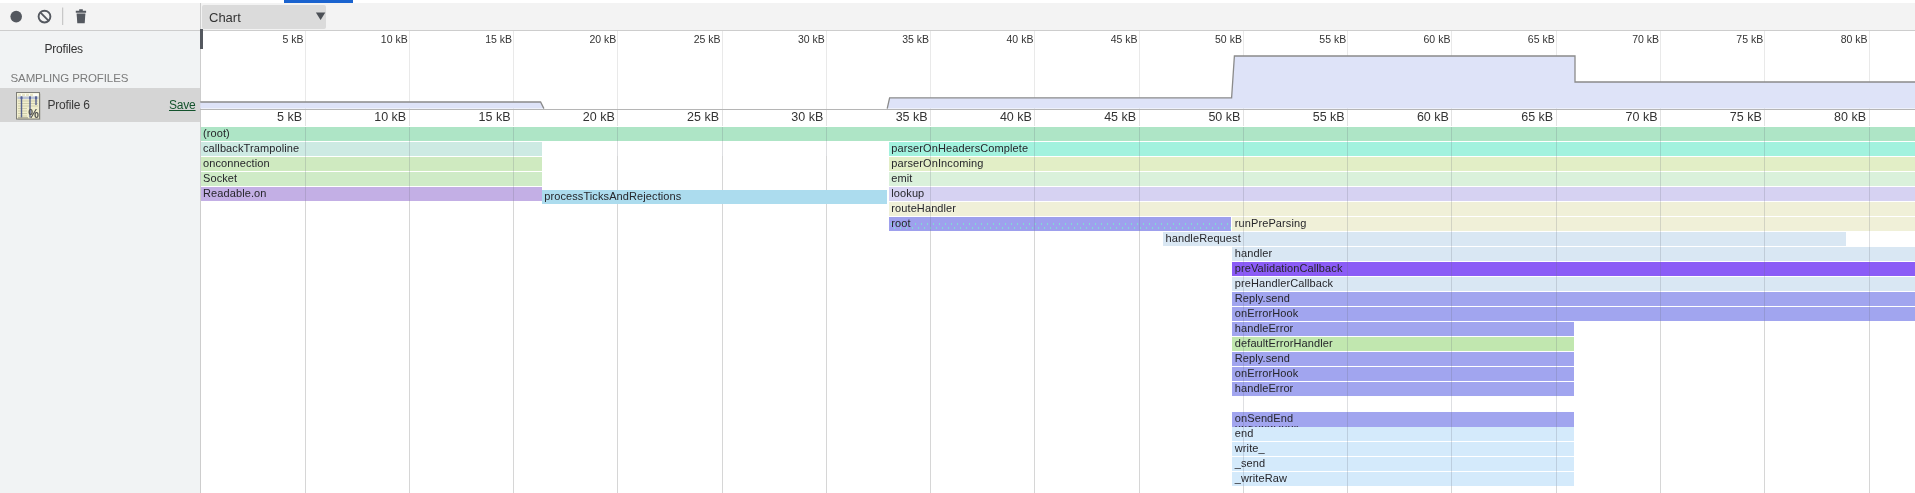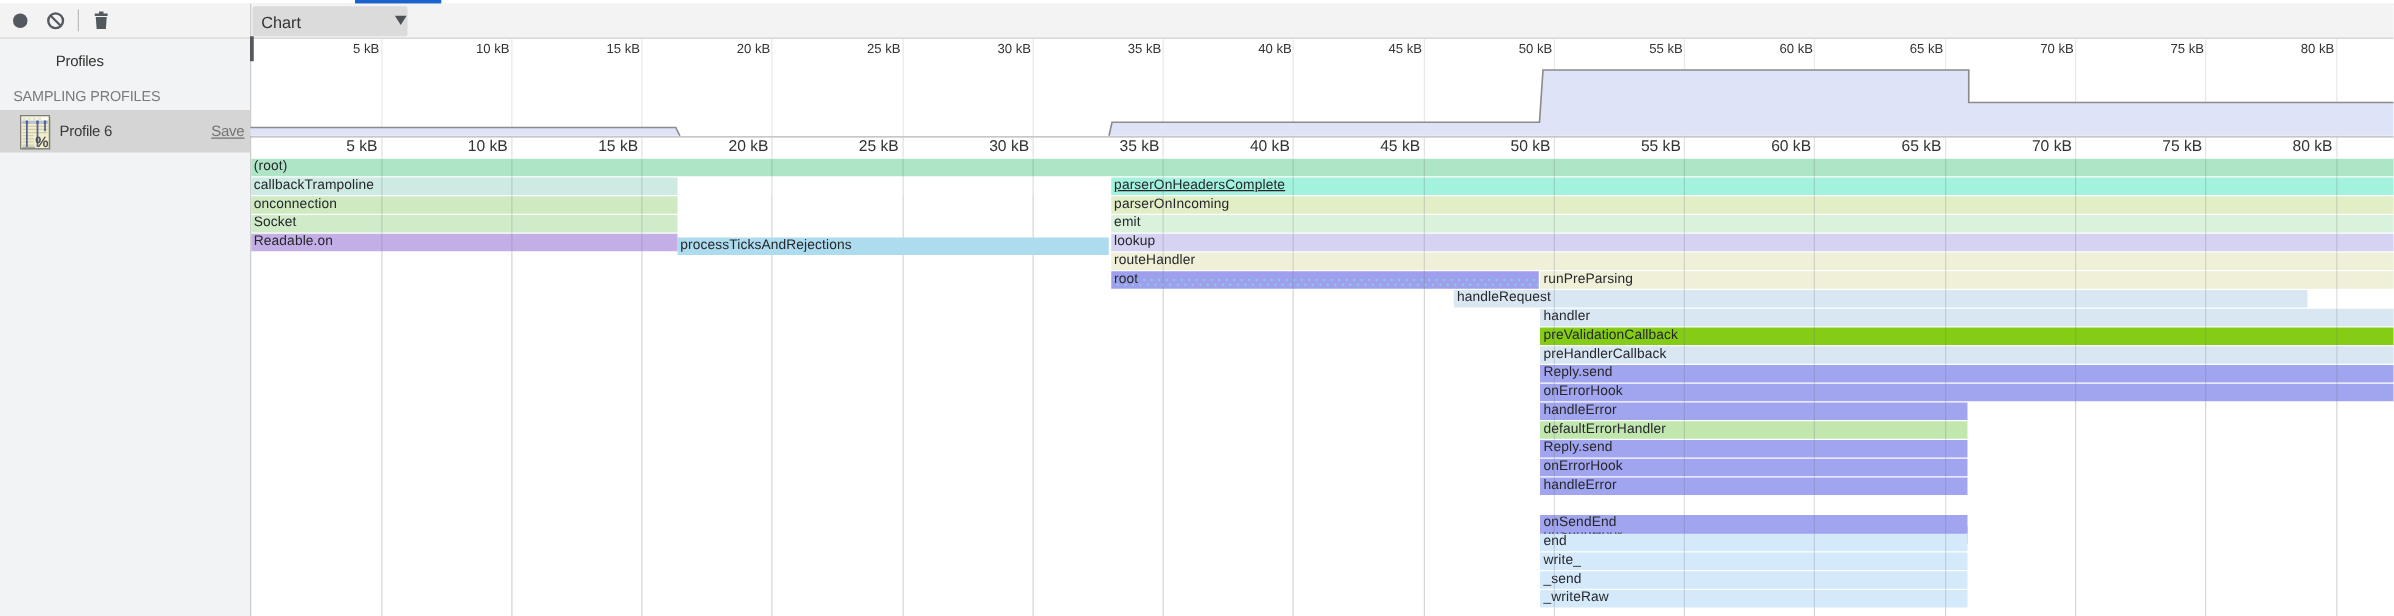--- a/index.html
+++ b/index.html
@@ -60,21 +60,21 @@
 <line x1="5.5" y1="4.5" x2="5.5" y2="25.5"></line>
 <line x1="14" y1="4.5" x2="14" y2="25.5"></line>
 <line x1="20" y1="4.5" x2="20" y2="13"></line>
 </g>
 <g stroke="#8a8a80" stroke-width="0.8">
 <line x1="2" y1="25.8" x2="12" y2="25.8"></line>
 </g>
 <text x="12.2" y="25.6" font-size="12" font-weight="bold" fill="#4e4e4e" font-family="Liberation Sans">%</text>
 </svg>
 <div class="abs" style="left:47.5px;top:98px;font-size:12px;letter-spacing:-0.2px;color:#3a3a3a;">Profile 6</div>
-<div class="abs" style="left:169px;top:98px;width:25px;text-align:right;font-size:12px;letter-spacing:-0.2px;color:#737373;text-decoration:underline;">Save</div>
+<div class="abs" style="left:169px;top:98px;width:25px;text-align:right;font-size:12px;letter-spacing:-0.2px;color:#14532d;text-decoration:underline;">Save</div>
 <div class="tick" style="left:304.5px;top:31px;height:77.6px;"></div>
 <div class="tick" style="left:304.5px;top:109.6px;height:16.4px;background:#e2e2e2;"></div>
 <div class="tick" style="left:304.5px;top:200.5px;height:292.5px;background:#d6d6d6;"></div>
 <div class="tick" style="left:408.7px;top:31px;height:77.6px;"></div>
 <div class="tick" style="left:408.7px;top:109.6px;height:16.4px;background:#e2e2e2;"></div>
 <div class="tick" style="left:408.7px;top:200.5px;height:292.5px;background:#d6d6d6;"></div>
 <div class="tick" style="left:513.0px;top:31px;height:77.6px;"></div>
 <div class="tick" style="left:513.0px;top:109.6px;height:16.4px;background:#e2e2e2;"></div>
 <div class="tick" style="left:513.0px;top:200.5px;height:292.5px;background:#d6d6d6;"></div>
 <div class="tick" style="left:617.3px;top:31px;height:77.6px;"></div>
@@ -152,33 +152,33 @@
 <div class="rlabel" style="left:1170.4px;top:110px;width:70px;">50 kB</div>
 <div class="rlabel" style="left:1274.7px;top:110px;width:70px;">55 kB</div>
 <div class="rlabel" style="left:1378.9px;top:110px;width:70px;">60 kB</div>
 <div class="rlabel" style="left:1483.2px;top:110px;width:70px;">65 kB</div>
 <div class="rlabel" style="left:1587.5px;top:110px;width:70px;">70 kB</div>
 <div class="rlabel" style="left:1691.8px;top:110px;width:70px;">75 kB</div>
 <div class="rlabel" style="left:1796.0px;top:110px;width:70px;">80 kB</div>
 <div class="bar" style="left:200.5px;top:126.5px;width:1714.5px;background-color:#aee5c6;">(root)</div>
 <div class="bar" style="left:200.5px;top:141.5px;width:341.2px;background-color:#cdeae3;">callbackTrampoline</div>
 <div class="bar" style="left:541.7px;top:141.5px;width:345.3px;background-color:#acdcee;margin-top:48px;">processTicksAndRejections</div>
-<div class="bar" style="left:888.8px;top:141.5px;width:1026.2px;background-color:#a2f2de;text-decoration:underline;">parserOnHeadersComplete</div>
+<div class="bar" style="left:888.8px;top:141.5px;width:1026.2px;background-color:#a2f2de;">parserOnHeadersComplete</div>
 <div class="bar" style="left:200.5px;top:156.5px;width:341.2px;background-color:#cfeac0;">onconnection</div>
 <div class="bar" style="left:888.8px;top:156.5px;width:1026.2px;background-color:#e2eec6;">parserOnIncoming</div>
 <div class="bar" style="left:200.5px;top:171.5px;width:341.2px;background-color:#cfebc7;">Socket</div>
 <div class="bar" style="left:888.8px;top:171.5px;width:1026.2px;background-color:#daf1db;">emit</div>
 <div class="bar" style="left:200.5px;top:186.5px;width:341.2px;background-color:#c3afe5;">Readable.on</div>
 <div class="bar" style="left:888.8px;top:186.5px;width:1026.2px;background-color:#d6d2f2;">lookup</div>
 <div class="bar" style="left:888.8px;top:201.5px;width:1026.2px;background-color:#f0f0d8;">routeHandler</div>
 <div class="bar" style="left:888.8px;top:216.5px;width:342.1px;background-color:#9ea0ed;background-image:radial-gradient(circle at 2.5px 6.9px, rgba(125,222,212,0.95) 0.65px, rgba(125,222,212,0) 1px),radial-gradient(circle at 5.5px 10.9px, rgba(125,222,212,0.95) 0.65px, rgba(125,222,212,0) 1px);background-size:6px 14px,6px 14px;">root</div>
 <div class="bar" style="left:1232.3px;top:216.5px;width:682.7px;background-color:#f0f0d8;">runPreParsing</div>
 <div class="bar" style="left:1163px;top:231.5px;width:682.7px;background-color:#d9e7f3;">handleRequest</div>
 <div class="bar" style="left:1232.3px;top:246.5px;width:682.7px;background-color:#d9e7f3;">handler</div>
-<div class="bar" style="left:1232.3px;top:261.5px;width:682.7px;background-color:#84cc16;">preValidationCallback</div>
+<div class="bar" style="left:1232.3px;top:261.5px;width:682.7px;background-color:#8b5cf6;">preValidationCallback</div>
 <div class="bar" style="left:1232.3px;top:276.5px;width:682.7px;background-color:#d9e7f3;">preHandlerCallback</div>
 <div class="bar" style="left:1232.3px;top:291.5px;width:682.7px;background-color:#a1a5ef;">Reply.send</div>
 <div class="bar" style="left:1232.3px;top:306.5px;width:682.7px;background-color:#a1a5ef;">onErrorHook</div>
 <div class="bar" style="left:1232.3px;top:321.5px;width:341.7px;background-color:#a1a5ef;">handleError</div>
 <div class="bar" style="left:1232.3px;top:336.5px;width:341.7px;background-color:#c1e7af;">defaultErrorHandler</div>
 <div class="bar" style="left:1232.3px;top:351.5px;width:341.7px;background-color:#a1a5ef;">Reply.send</div>
 <div class="bar" style="left:1232.3px;top:366.5px;width:341.7px;background-color:#a1a5ef;">onErrorHook</div>
 <div class="bar" style="left:1232.3px;top:381.5px;width:341.7px;background-color:#a1a5ef;">handleError</div>
 <div class="bar" style="left:1232.3px;top:396.5px;width:341.7px;background-color:#a1a5ef;margin-top:24px;">onSendHook</div>
 <div class="bar" style="left:1232.3px;top:411.5px;width:341.7px;background-color:#a1a5ef;">onSendEnd</div>

